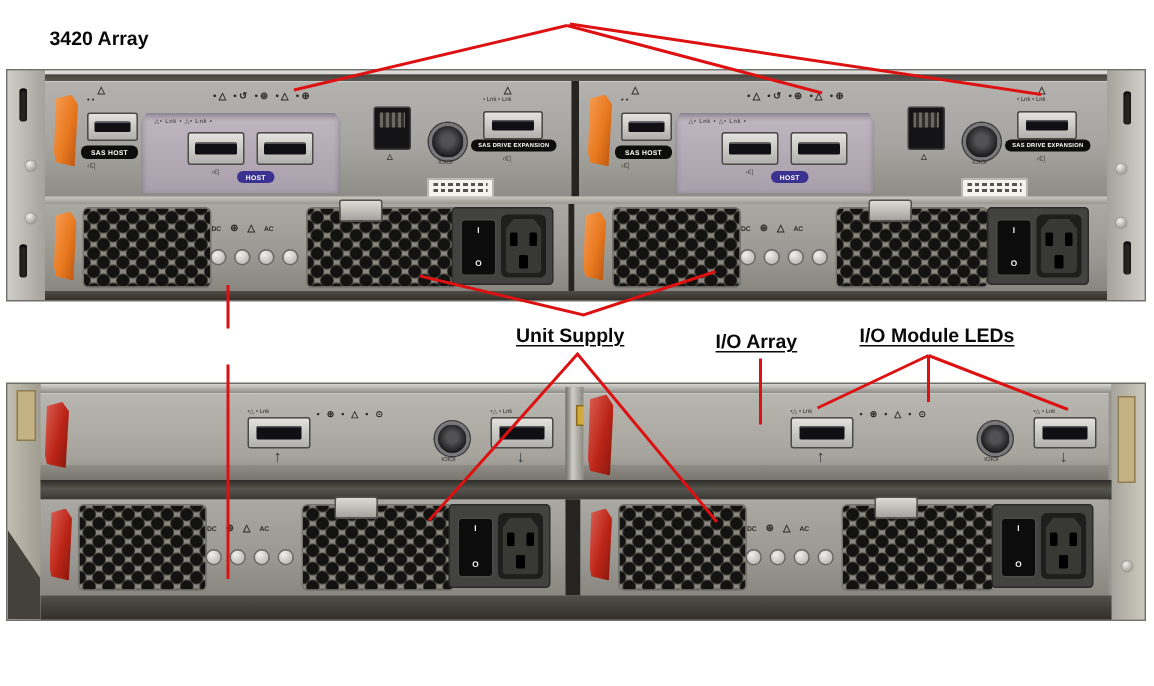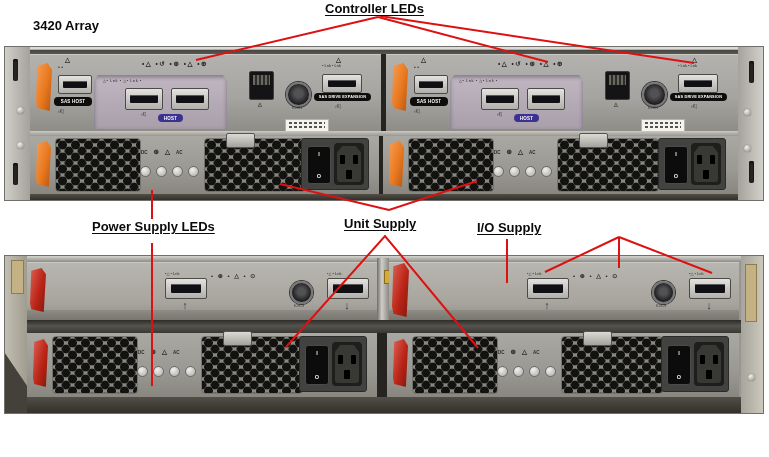--- a/index.html
+++ b/index.html
@@ -86,24 +86,23 @@
   .post{position:absolute;background:linear-gradient(90deg,#6e6c66,#d0cec8 40%,#8a8880);}
   .pinY{position:absolute;background:#d4aa3c;border:1px solid #8a6c1e;}
   .divb{position:absolute;background:linear-gradient(#2e2c28,#56544e 45%,#3a3833);}
 </style>
 </head>
 <body>
 
 <div class="stage">
 
   <div class="lbl" style="left:33px;top:18px;">3420 Array</div>
-  <div class="lbl u" style="left:325px;top:1px;">Controller LEDs</div>
-  <div class="lbl u" style="left:92px;top:219px;">Power Supply LEDs</div>
   <div class="lbl u" style="left:344px;top:216px;">Unit Supply</div>
-  <div class="lbl u" style="left:477px;top:220px;">I/O Supply</div>
+  <div class="lbl u" style="left:477px;top:220px;">I/O Array</div>
+  <div class="lbl u" style="left:573px;top:216px;">I/O Module LEDs</div>
 
   <svg class="overlay" width="769" height="457">
     <line class="cl" x1="378" y1="17" x2="196" y2="60"></line>
     <line class="cl" x1="378" y1="17" x2="548" y2="62"></line>
     <line class="cl" x1="380" y1="16" x2="694" y2="63"></line>
     <line class="cl" x1="152" y1="190" x2="152" y2="219"></line>
     <line class="cl" x1="152" y1="243" x2="152" y2="386"></line>
     <polyline class="cl" points="280,184 389,210 477,181"></polyline>
     <polyline class="cl" points="286,347 385,236 478,348"></polyline>
     <line class="cl" x1="507" y1="239" x2="507" y2="283"></line>

